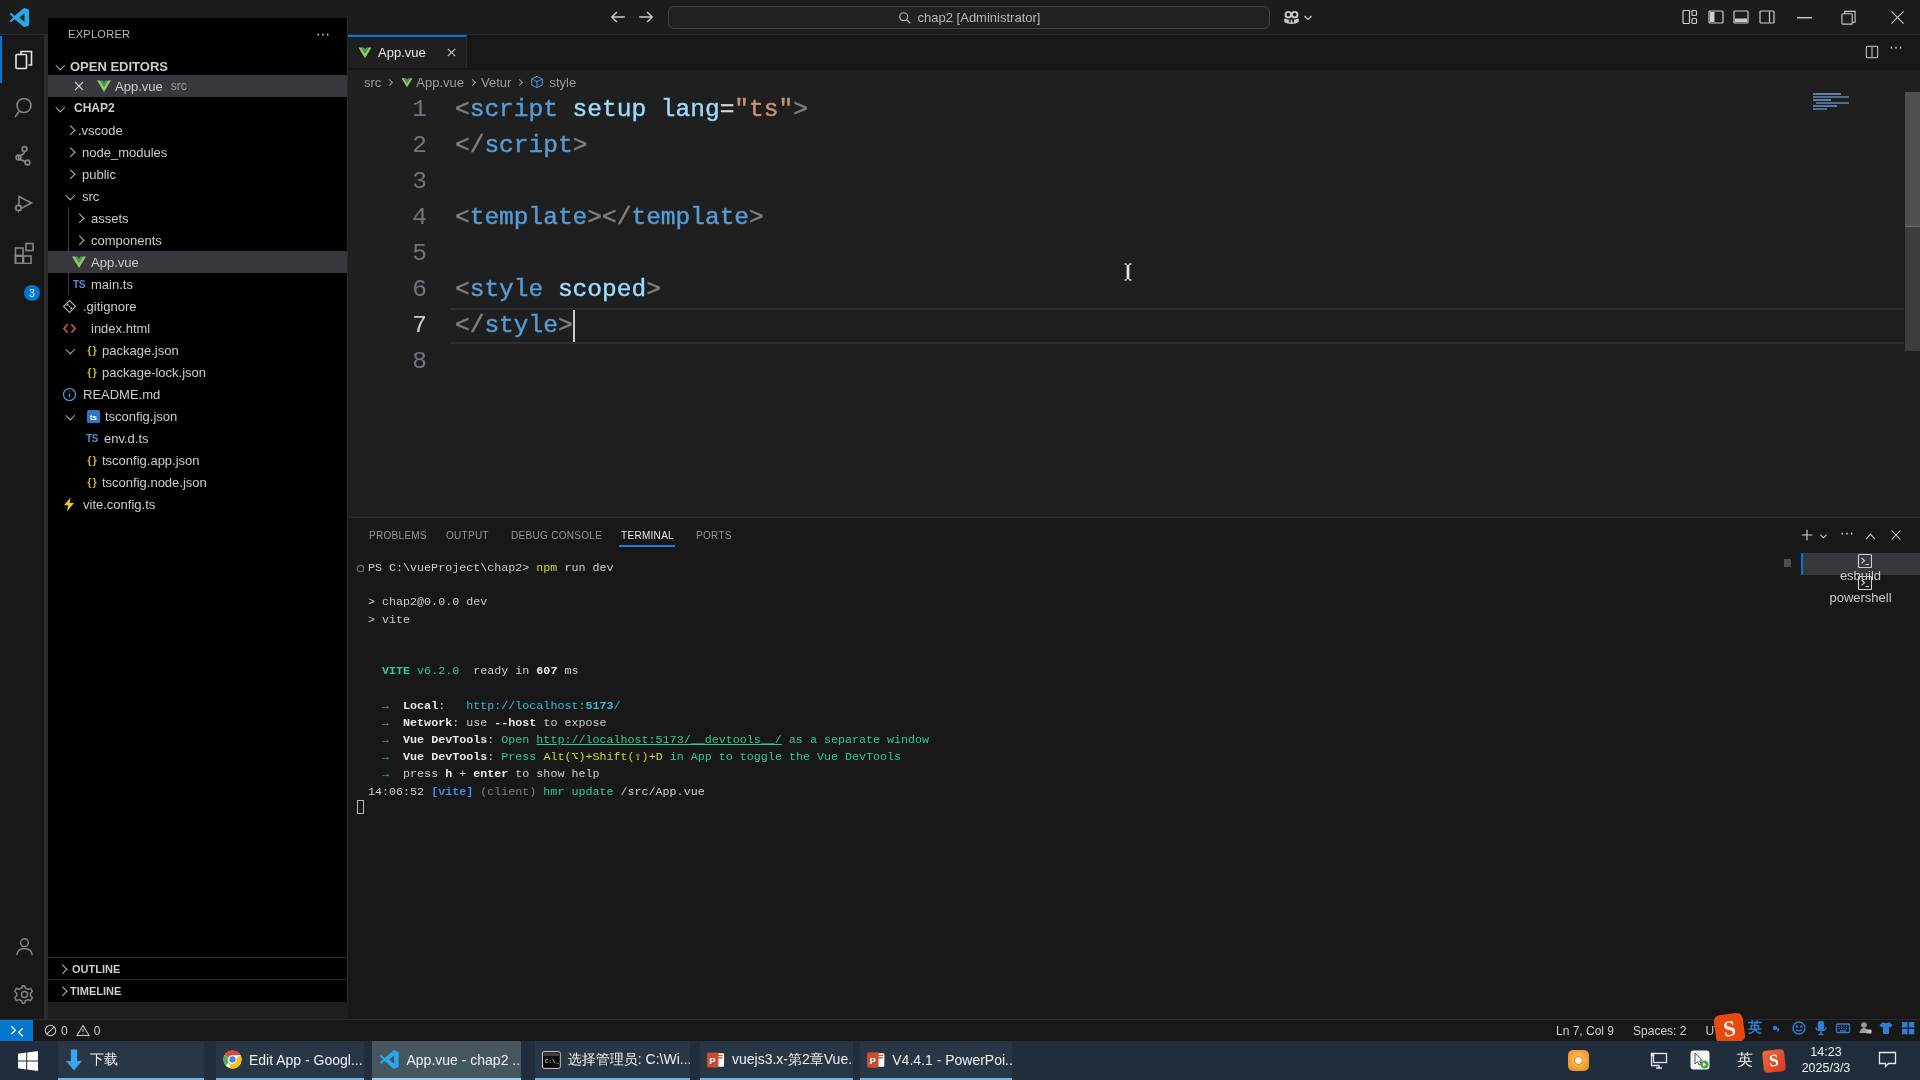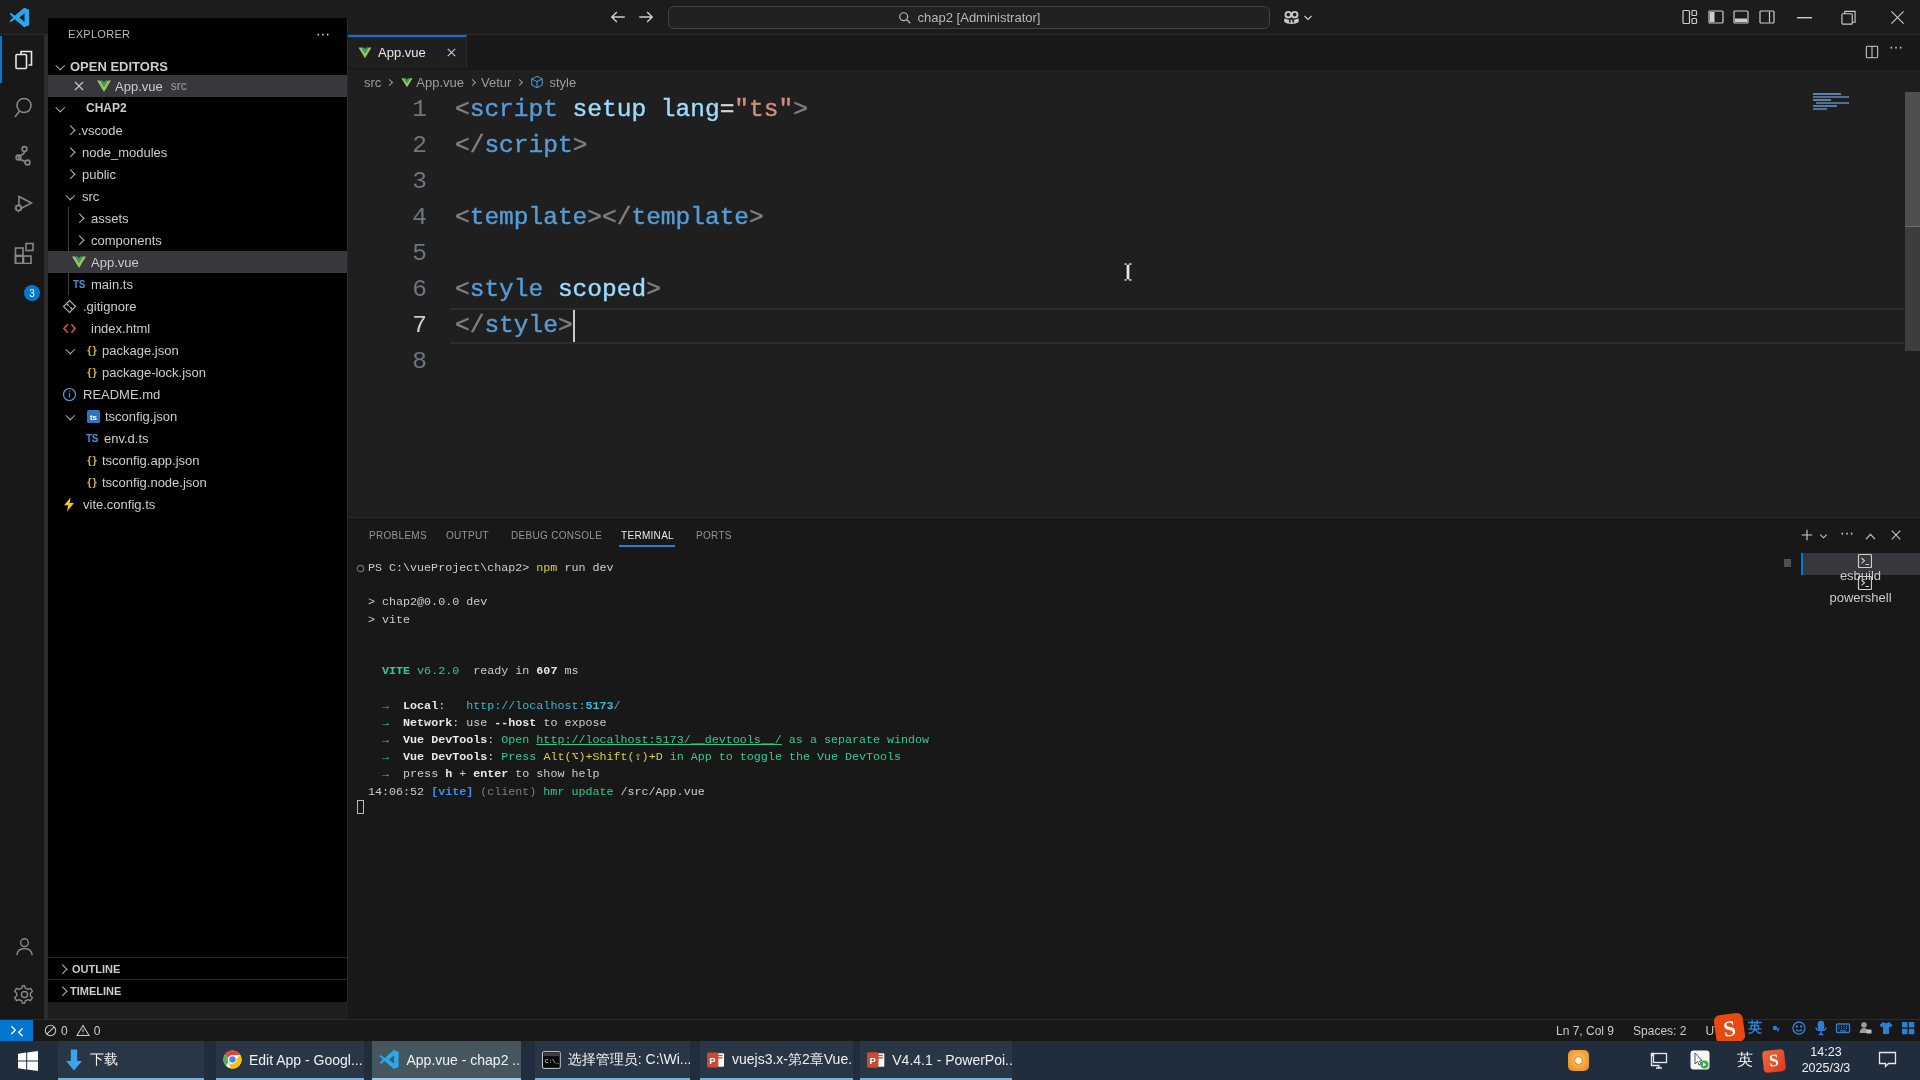--- a/index.html
+++ b/index.html
@@ -147,21 +147,21 @@
   <div class="r" style="top:57px;background:#37373d">
       <svg class="x14" style="margin-left:24px" width="14" height="14" viewBox="0 0 14 14" fill="none" stroke="#cccccc" stroke-width="1.1">
         <path d="M3 3l8 8M11 3l-8 8"></path>
       </svg>
       <span class="icvue" style="margin-left:10px"></span>
       <span style="margin-left:3px">App.vue</span>
       <span style="margin-left:8px;font-size:12px;color:#9d9d9d">src</span>
     </div>
   <div class="r" style="top:79px;font-weight:bold;font-size:12px">
       <i class="chd" style="margin-left:4px"></i>
-      <span style="margin-left:18px">CHAP2</span>
+      <span style="margin-left:6px">CHAP2</span>
     </div>
   <div class="r" style="top:101px">
       <i class="chr" style="margin-left:14px"></i>
       <span style="margin-left:0">.vscode</span>
     </div>
   <div class="r" style="top:123px">
       <i class="chr" style="margin-left:14px"></i>
       <span style="margin-left:4px">node_modules</span>
     </div>
   <div class="r" style="top:145px">

